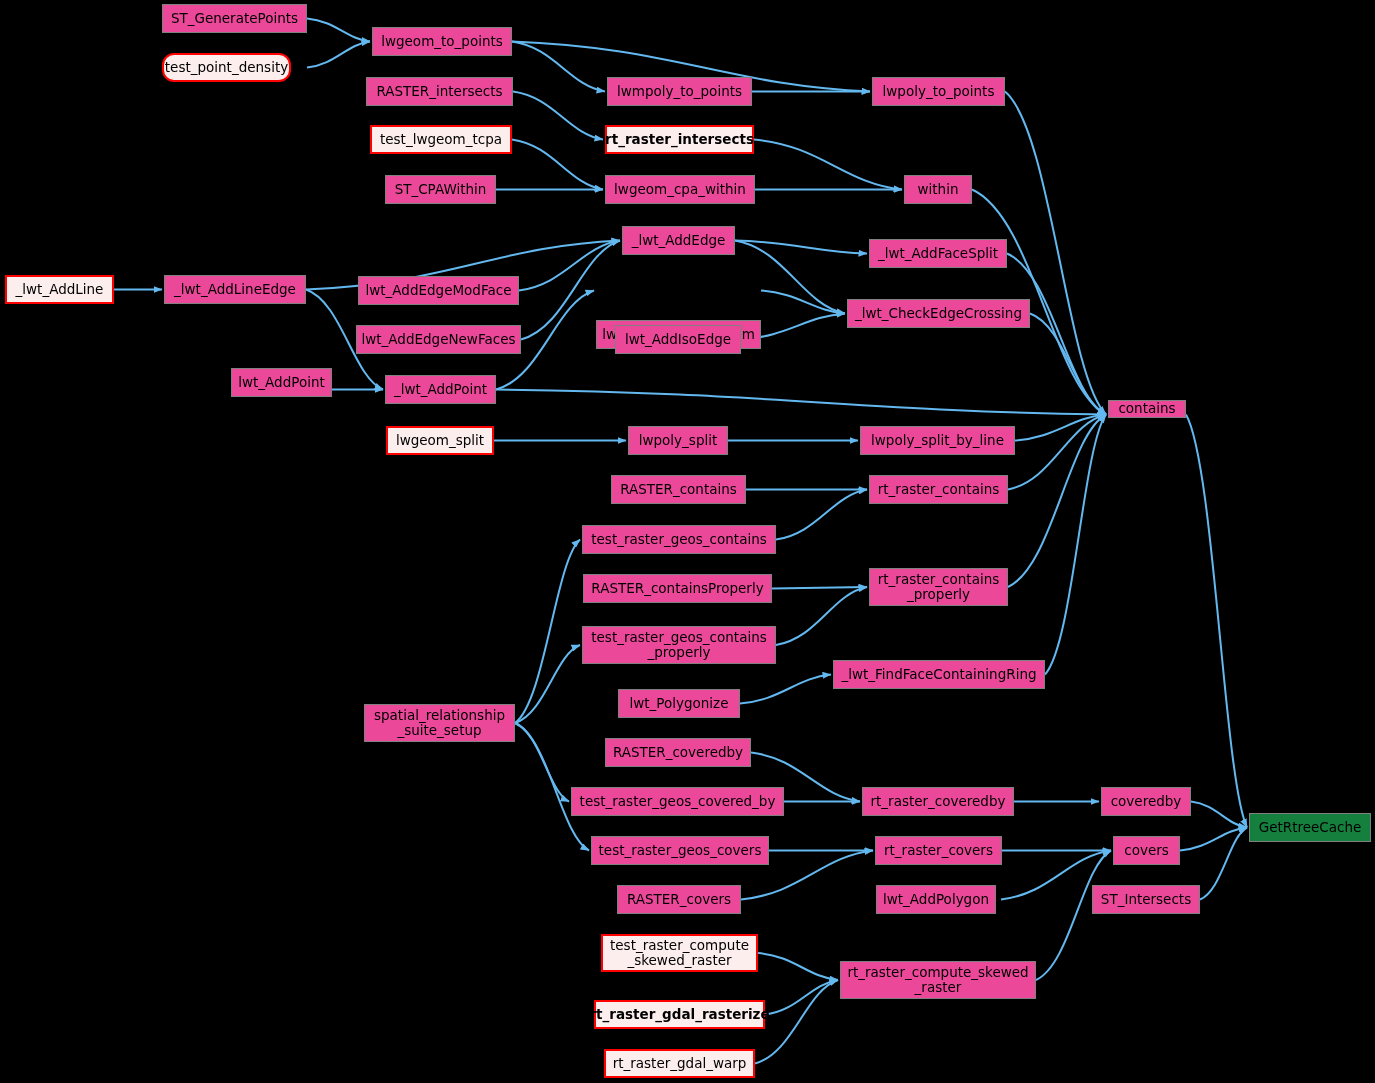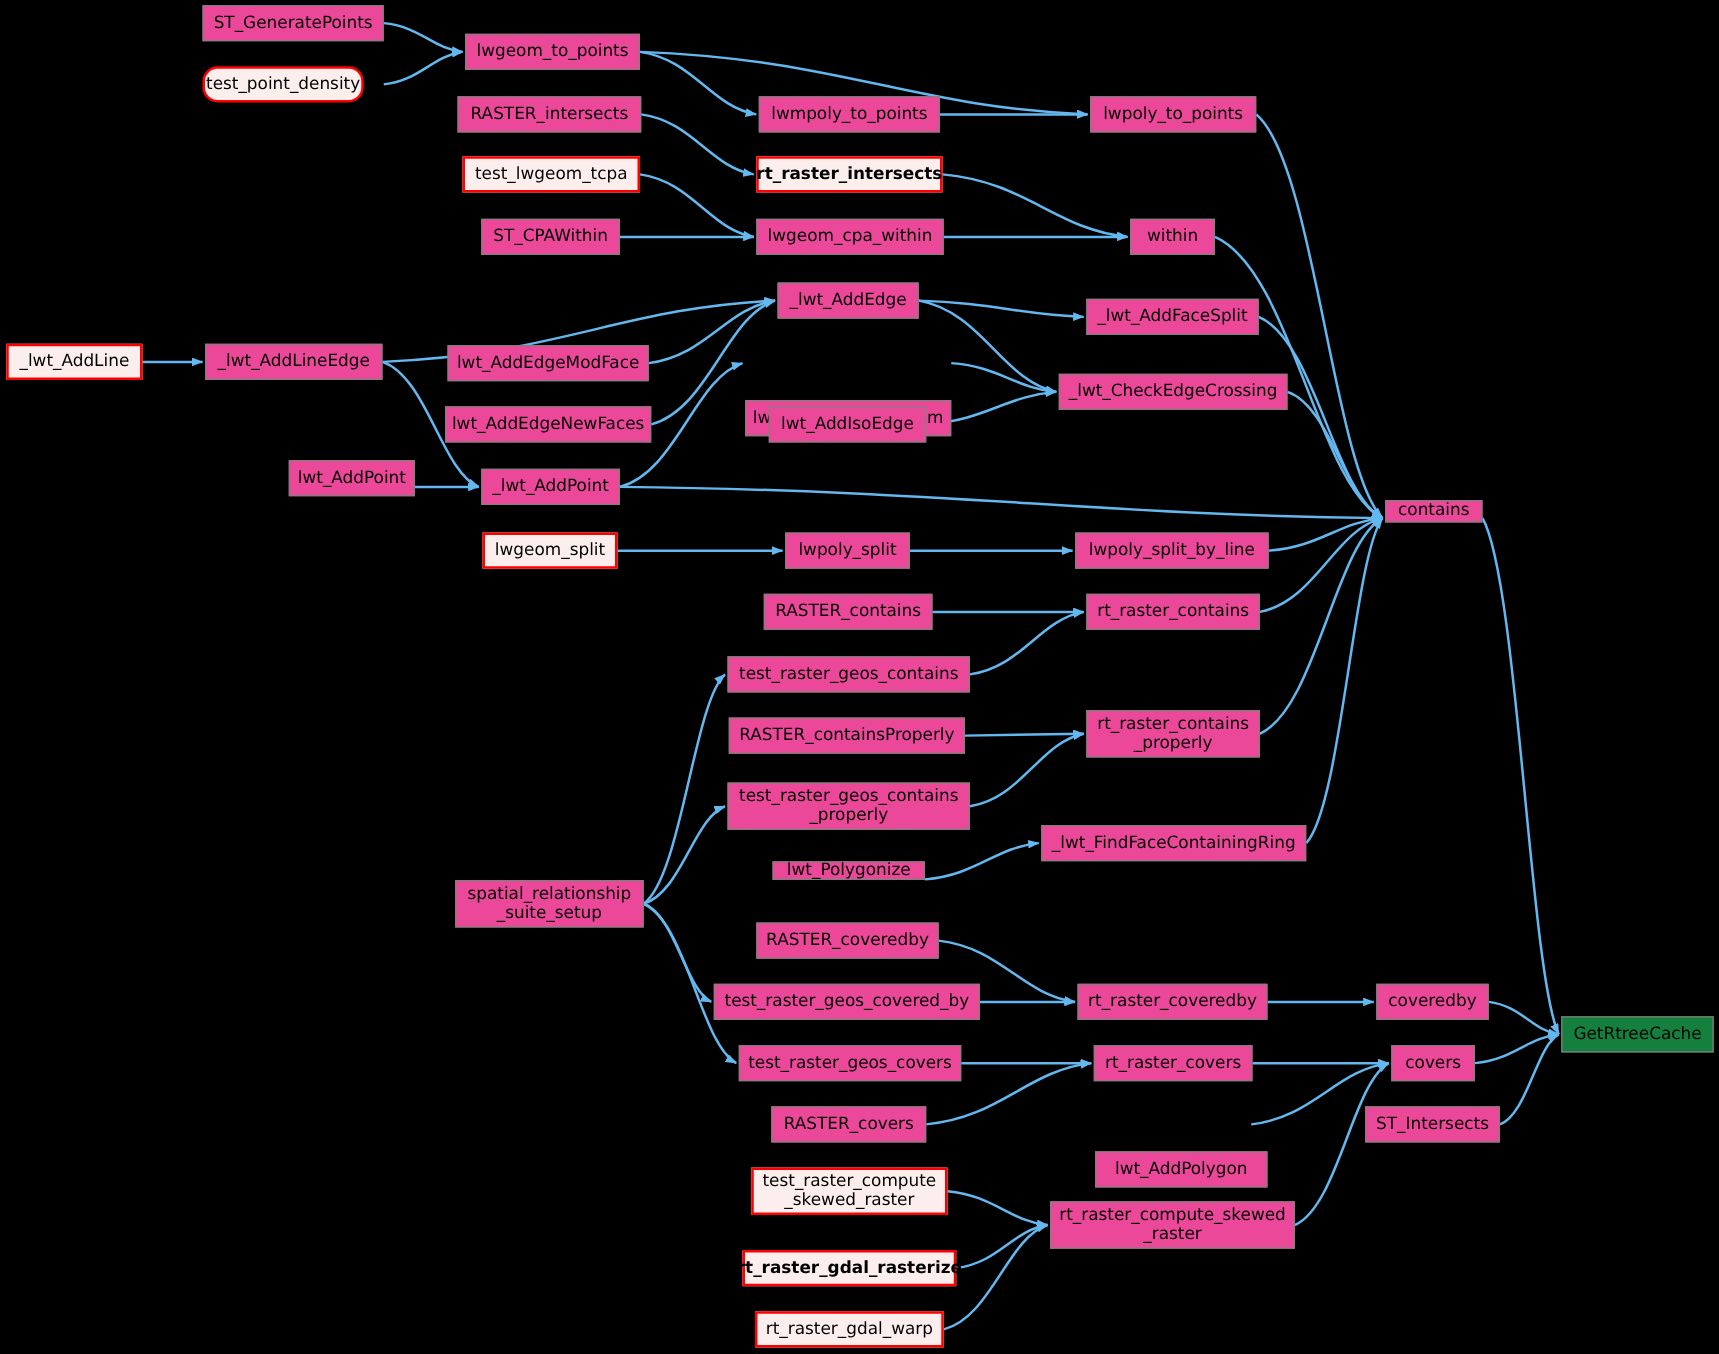--- a/index.html
+++ b/index.html
@@ -111,32 +111,32 @@
       <div class="node n-plain" style="left: 1108px; top: 400px; width: 78px; height: 18px;">contains</div>
       <div class="node n-plain" style="left: 611px; top: 475px; width: 135px; height: 29px;">RASTER_contains</div>
       <div class="node n-plain" style="left: 869px; top: 475px; width: 139px; height: 29px;">rt_raster_contains</div>
       <div class="node n-plain" style="left: 582px; top: 525px; width: 194px; height: 29px;">test_raster_geos_contains</div>
       <div class="node n-plain" style="left: 583px; top: 574px; width: 189px; height: 29px;">RASTER_containsProperly</div>
       <div class="node n-plain" style="left: 869px; top: 568px; width: 139px; height: 38px;">rt_raster_contains
 _properly</div>
       <div class="node n-plain" style="left: 582px; top: 626px; width: 194px; height: 38px;">test_raster_geos_contains
 _properly</div>
       <div class="node n-plain" style="left: 833px; top: 660px; width: 212px; height: 29px;">_lwt_FindFaceContainingRing</div>
-      <div class="node n-plain" style="left: 618px; top: 689px; width: 122px; height: 15px;">lwt_Polygonize</div>
+      <div class="node n-plain" style="left: 618px; top: 689px; width: 122px; height: 29px;">lwt_Polygonize</div>
       <div class="node n-plain" style="left: 364px; top: 704px; width: 151px; height: 38px;">spatial_relationship
 _suite_setup</div>
       <div class="node n-plain" style="left: 605px; top: 738px; width: 146px; height: 29px;">RASTER_coveredby</div>
       <div class="node n-plain" style="left: 571px; top: 787px; width: 213px; height: 29px;">test_raster_geos_covered_by</div>
       <div class="node n-plain" style="left: 862px; top: 787px; width: 152px; height: 29px;">rt_raster_coveredby</div>
       <div class="node n-plain" style="left: 1101px; top: 787px; width: 90px; height: 29px;">coveredby</div>
       <div class="node n-plain" style="left: 591px; top: 836px; width: 178px; height: 29px;">test_raster_geos_covers</div>
       <div class="node n-plain" style="left: 875px; top: 836px; width: 127px; height: 29px;">rt_raster_covers</div>
       <div class="node n-plain" style="left: 1113px; top: 836px; width: 67px; height: 29px;">covers</div>
       <div class="node n-plain" style="left: 617px; top: 885px; width: 124px; height: 29px;">RASTER_covers</div>
-      <div class="node n-plain" style="left: 876px; top: 885px; width: 138px; height: 29px; margin-top: 36px;">lwt_AddPolygon</div>
+      <div class="node n-plain" style="left: 876px; top: 885px; width: 120px; height: 29px;">lwt_AddPolygon</div>
       <div class="node n-plain" style="left: 1092px; top: 885px; width: 108px; height: 29px;">ST_Intersects</div>
       <div class="node n-red" style="left: 601px; top: 934px; width: 157px; height: 38px;">test_raster_compute
 _skewed_raster</div>
       <div class="node n-plain" style="left: 840px; top: 961px; width: 196px; height: 38px;">rt_raster_compute_skewed
 _raster</div>
       <div class="node n-red" style="left: 594px; top: 1000px; width: 171px; height: 29px; font-weight: bold;">rt_raster_gdal_rasterize</div>
       <div class="node n-red" style="left: 604px; top: 1049px; width: 151px; height: 29px;">rt_raster_gdal_warp</div>
       <div class="node n-cur" style="left: 1249px; top: 813px; width: 122px; height: 29px;">GetRtreeCache</div>
     </div>
 </div>

